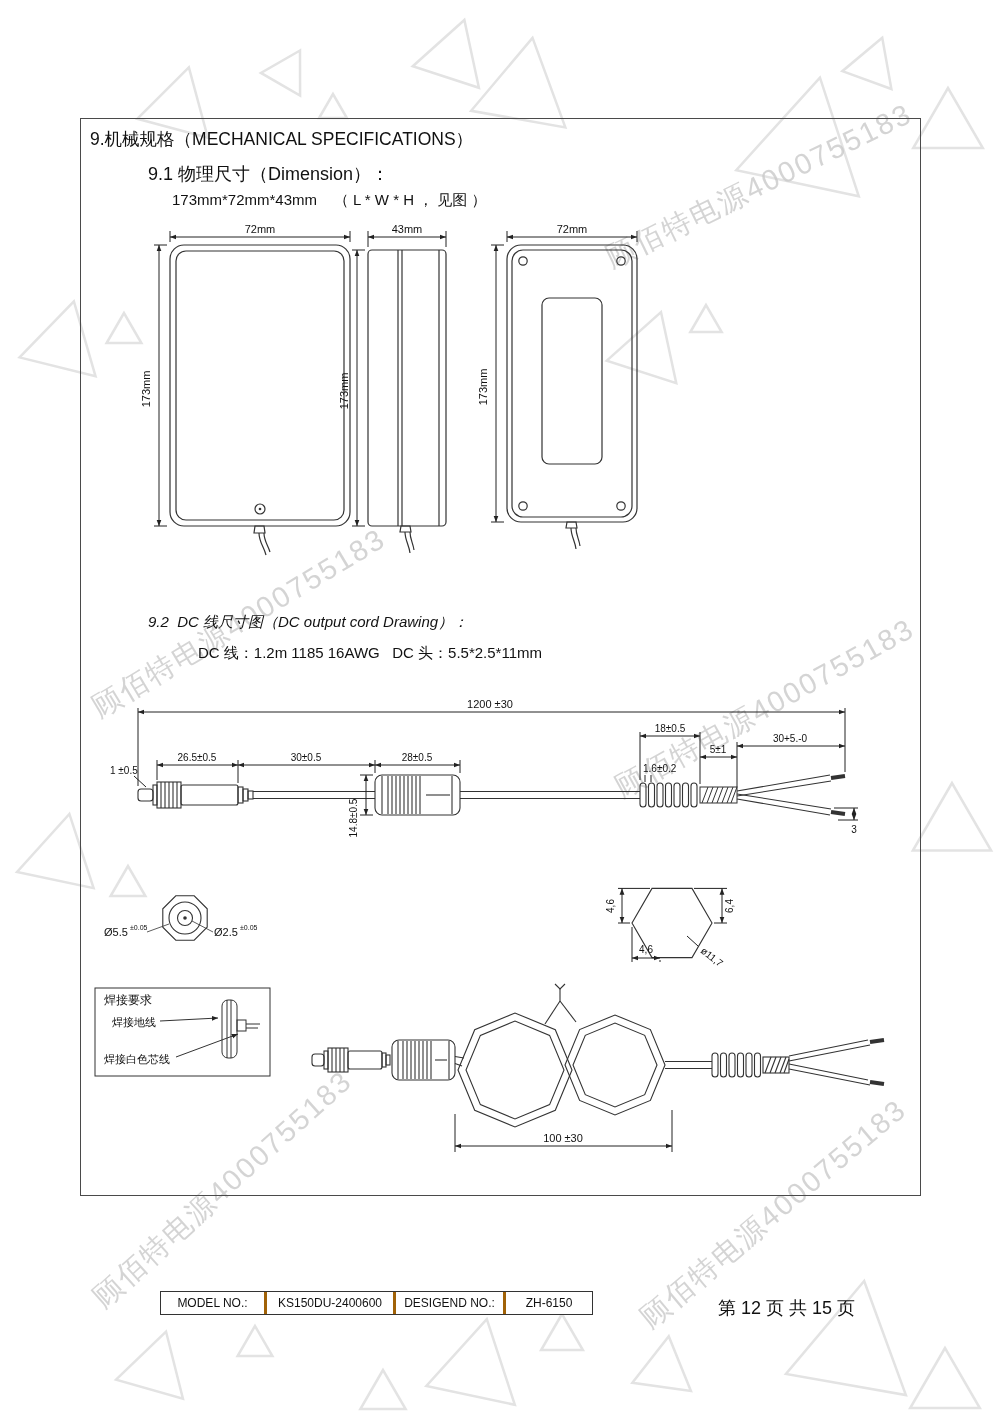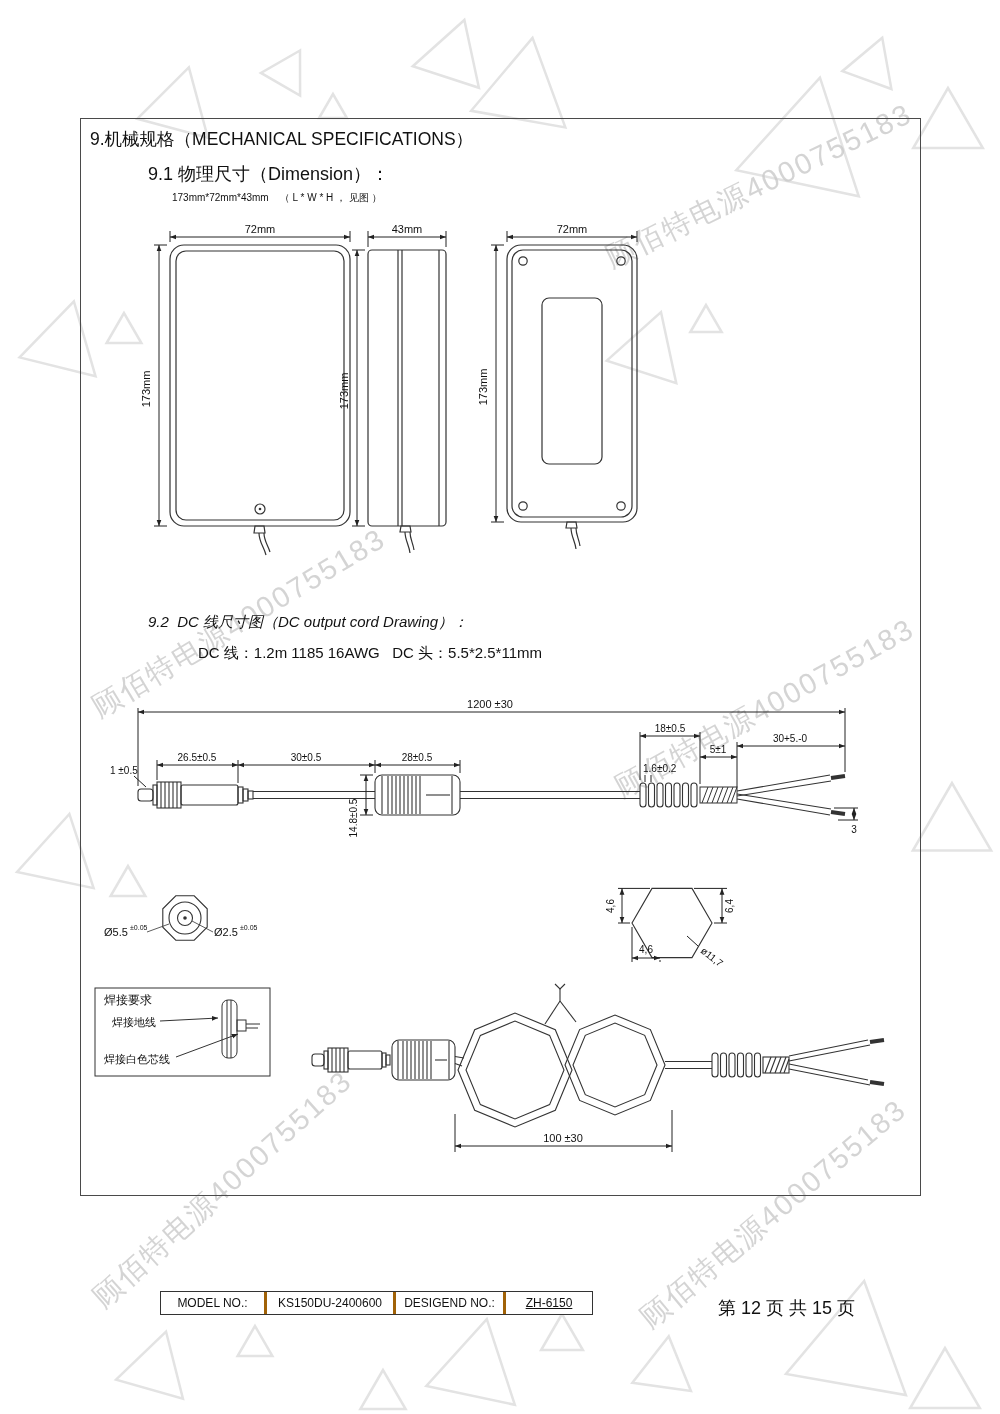--- a/index.html
+++ b/index.html
@@ -14,33 +14,33 @@
     font-size:29px; letter-spacing:2px; white-space:nowrap;
     transform-origin:0 50%; pointer-events:none;
   }
   .frame {
     position:absolute; left:80px; top:118px; width:841px; height:1078px;
     border:1px solid #4a4a4a; z-index:2; background:transparent;
   }
   .tline { position:absolute; z-index:3; white-space:pre; }
   .t-title { left:90px;  top:127px; font-size:17.5px; }
   .t-91    { left:148px; top:162px; font-size:18px; }
-  .t-91b   { left:172px; top:191px; font-size:10px; }
+  .t-91b   { left:172px; top:191px; font-size:15px; }
   .t-92    { left:148px; top:613px; font-size:15px;font-style:italic; }
   .t-92b   { left:198px; top:644px; font-size:15px; }
   svg.drawing { position:absolute; z-index:3; overflow:visible; }
   .footer-table {
     position:absolute; left:160px; top:1291px; height:24px; display:flex;
     border:1px solid #333; z-index:3; font-size:12px; background:#fff;
   }
   .ft-cell {
     border-right:3px solid #a16207; display:flex; align-items:center;
     justify-content:center; padding:0 4px; white-space:nowrap;
   }
-  .ft-cell:last-child { border-right:none;text-decoration:underline; }
+  .ft-cell:last-child { border-right:none; }
   .page-num { position:absolute; left:718px; top:1296px; font-size:18px; z-index:3; white-space:pre; }
   text { font-family:"Liberation Sans", sans-serif; }
 </style>
 </head>
 <body>
 
 <svg id="wm-tris" class="wm-layer" width="1000" height="1414" viewBox="0 0 1000 1414" stroke="#e3e3e3" stroke-width="2.5" fill="none">
     <polygon points="178,66 141.46,129 214.54,129" transform="rotate(15 178 108)"></polygon>
     <polygon points="287,47 264.38,86 309.62,86" transform="rotate(30 287 73)"></polygon>
     <polygon points="333,94 319.08,118 346.92,118" transform="rotate(0 333 110)"></polygon>

